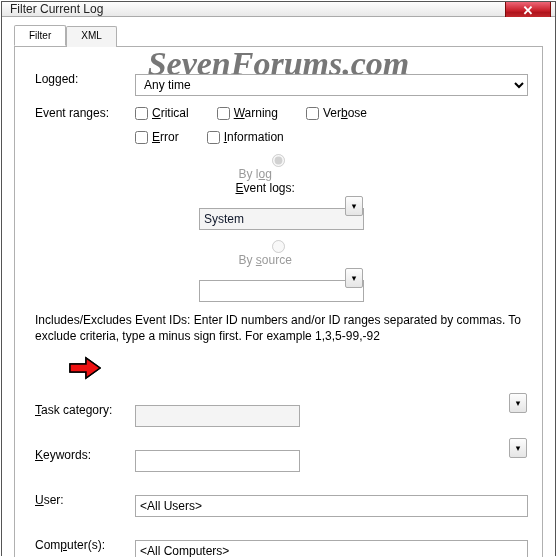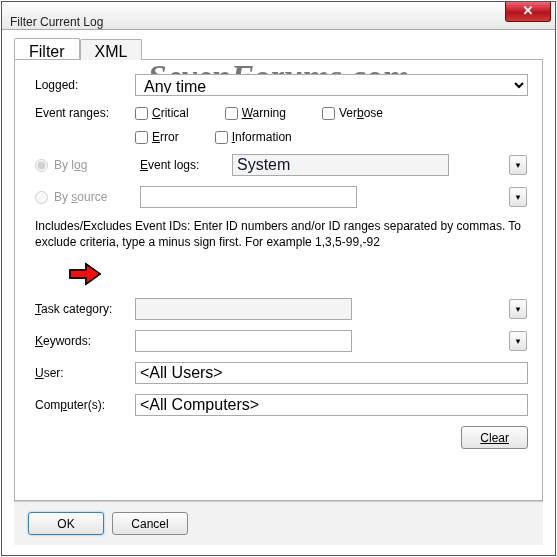--- a/index.html
+++ b/index.html
@@ -20,21 +20,21 @@
     border: 1px solid #555;
     background: #fff;
     display: flex;
     flex-direction: column;
   }
   .titlebar {
     height: 28px;
     background: linear-gradient(to bottom, #fdfdfd, #e8e8e8);
     border-bottom: 1px solid #aaa;
     display: flex;
-    align-items: flex-end;
+    align-items: flex-start;
     padding: 0 0 0 8px;
     position: relative;
   }
   .titlebar-text { color: #222; font-size: 12px; }
   .close-btn {
     position: absolute;
     right: 4px;
     top: 0;
     width: 46px;
     height: 20px;
@@ -77,21 +77,21 @@
     height: 22px;
     position: relative;
     z-index: 2;
   }
   .tab {
     padding: 3px 14px;
     border: 1px solid #b0b0b0;
     border-bottom: none;
     background: #f4f4f4;
     margin-right: 0;
-    font-size: 16px;
+    font-size: 10px;
     position: relative;
     top: 1px;
     border-radius: 2px 2px 0 0;
   }
   .tab.active {
     background: #fff;
     border-bottom: 1px solid #fff;
     top: 0;
     padding-top: 4px;
   }
@@ -112,33 +112,34 @@
   .lbl {
     width: 100px;
     color: #000;
   }
   .ul { text-decoration: underline; }
   .select, .combo, .textbox {
     flex: 1;
     height: 22px;
     border: 1px solid #aaa;
     background: #fff;
-    font-size: 16px;
+    font-size: 12px;
     padding: 2px 4px;
     font-family: inherit;
+    margin-top: 13px;
   }
   .select.disabled, .combo.disabled { background: #f4f4f4; color: #0f172a; }
   .checkgroup {
     flex: 1;
     display: flex;
-    gap: 36px;
+    gap: 28px;
   }
   .chk { display: flex; align-items: center; gap: 4px; }
   .chk input { margin: 0; width: 13px; height: 13px; }
-  .radio-row { display: flex; align-items: center; margin-bottom: 10px; }
+  .radio-row { display: flex; align-items: center; margin-bottom: 10px; flex-direction: column; }
   .radio-row input[type=radio] { margin: 0 6px 0 0; }
   .radio-lbl { width: 86px; color: #9a9a9a; }
   .combo-wrap { flex: 1; position: relative; }
   .combo-btn {
     position: absolute; right: 1px; top: 1px;
     width: 18px; height: 20px;
     border: 1px solid #aaa;
     background: linear-gradient(#fdfdfd,#e5e5e5);
     font-size: 9px; text-align: center; line-height: 18px;
     border-radius: 2px;

